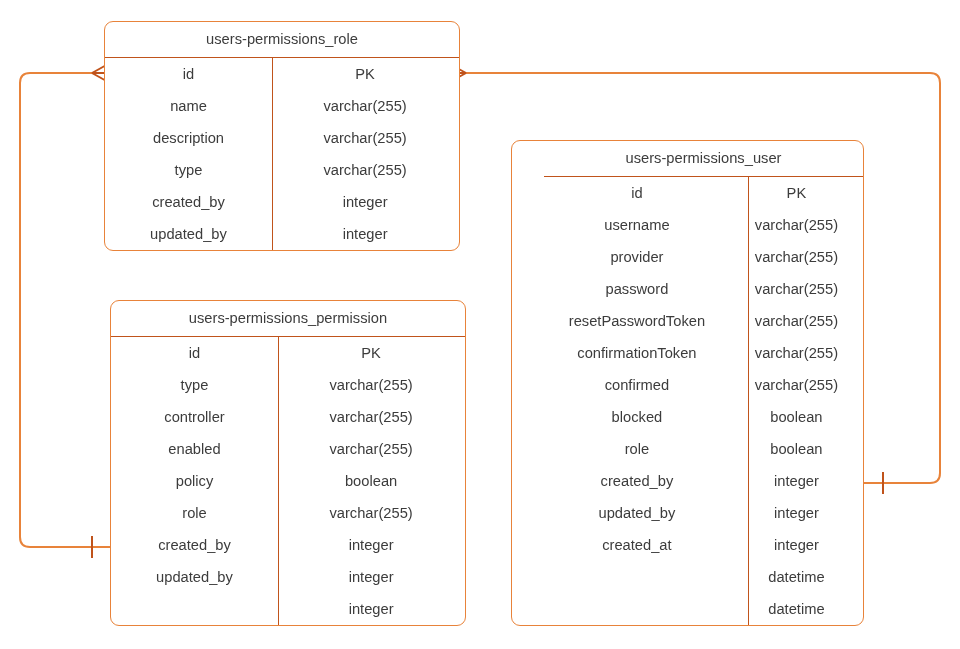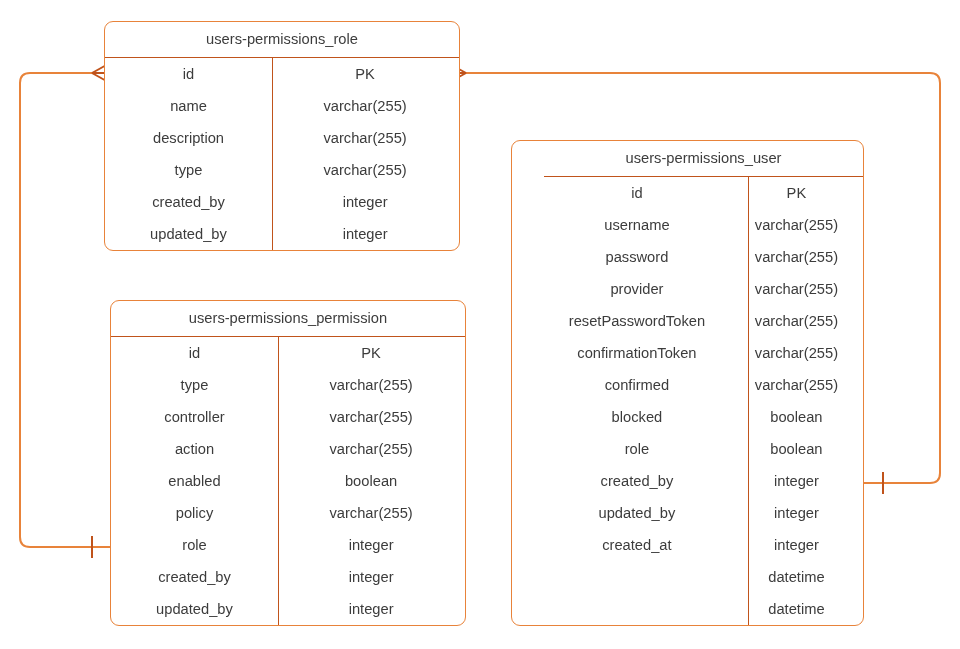--- a/index.html
+++ b/index.html
@@ -114,21 +114,20 @@
           <div class="col-divider" style="left: 167px;"></div>
         </div>
       </div>
       <div class="entity" style="left: 110px; top: 300px; width: 356px;">
         <div class="entity-title">users-permissions_permission</div>
         <div class="entity-body">
           <div class="col col-name" style="width: 167px;">
             <div class="cell">id</div>
             <div class="cell">type</div>
             <div class="cell">controller</div>
-            <div class="cell">action</div>
             <div class="cell">enabled</div>
             <div class="cell">policy</div>
             <div class="cell">role</div>
             <div class="cell">created_by</div>
             <div class="cell">updated_by</div>
           </div>
           <div class="col col-type" style="width: 186.2px;">
             <div class="cell">PK</div>
             <div class="cell">varchar(255)</div>
             <div class="cell">varchar(255)</div>
@@ -141,22 +140,22 @@
           </div>
           <div class="col-divider" style="left: 167px;"></div>
         </div>
       </div>
       <div class="entity" style="left: 511px; top: 140px; width: 353px; padding-left: 32px;">
         <div class="entity-title">users-permissions_user</div>
         <div class="entity-body">
           <div class="col col-name" style="width: 204px;">
             <div class="cell">id</div>
             <div class="cell">username</div>
+            <div class="cell">provider</div>
             <div class="cell">password</div>
-            <div class="cell">provider</div>
             <div class="cell">resetPasswordToken</div>
             <div class="cell">confirmationToken</div>
             <div class="cell">confirmed</div>
             <div class="cell">blocked</div>
             <div class="cell">role</div>
             <div class="cell">created_by</div>
             <div class="cell">updated_by</div>
             <div class="cell">created_at</div>
           </div>
           <div class="col col-type" style="width: 146.2px;">

